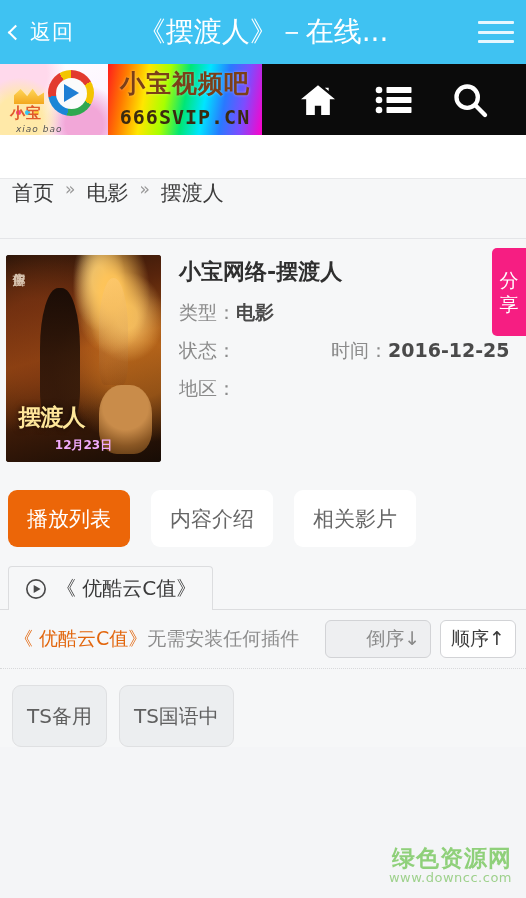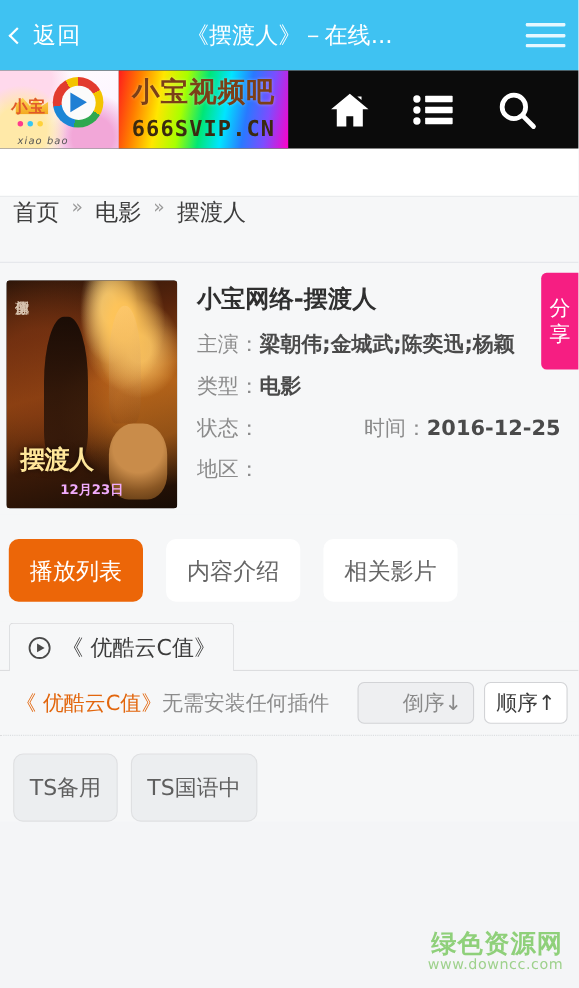--- a/index.html
+++ b/index.html
@@ -33,21 +33,21 @@
     border-bottom:2.5px solid #ffffff;
     transform:rotate(45deg);
     margin-right:9px;
     margin-top:1px;
   }
   .topbar-title {
     position:absolute;
     left:0; right:0;
     text-align:center;
     color:#ffffff;
-    font-size:21px;
+    font-size:28px;
     pointer-events:none;
   }
   .hamburger {
     position:absolute;
     right:12px; top:50%;
     transform:translateY(-50%);
     width:36px; height:28px;
     display:flex; flex-direction:column; justify-content:space-between;
     padding:3px 0;
   }
@@ -103,21 +103,21 @@
     background:linear-gradient(#ffd95b,#f3a81e);
     clip-path:polygon(0 100%,100% 100%,100% 28%,80% 52%,62% 4%,44% 52%,22% 6%,0 46%);
   }
   .logo-dots { position:absolute; left:16px; top:36px; }
   .logo-dots i {
     display:inline-block; width:5px; height:5px; border-radius:50%;
     margin-right:4px;
   }
   .logo-name {
     position:absolute;
-    left:10px; bottom:28px;
+    left:10px; bottom:12px;
     font-size:15px;
     color:#e05a2b;
     font-weight:bold;
     letter-spacing:1px;
   }
   .logo-sub {
     position:absolute;
     left:16px; bottom:1px;
     font-size:9px;
     color:#555;
@@ -434,23 +434,20 @@
     <div class="bear"></div>
     <div class="pleft">像你所望</div>
     <div class="ptitle">摆渡人</div>
     <div class="pdate">12月23日</div>
   </div>
 
   <div class="minfo">
     <div class="mtitle">小宝网络-摆渡人</div>
 
     <div class="mrow">
-      <span>主演：</span><b>梁朝伟;金城武;陈奕迅;杨颖</b>
-    </div>
-    <div class="mrow">
       <span>类型：</span><b>电影</b>
     </div>
 
     <div class="mrow mrow-two">
       <div>
         <span>状态：</span><b></b>
       </div>
       <div>
         <span>时间：</span><b>2016-12-25</b>
       </div>

